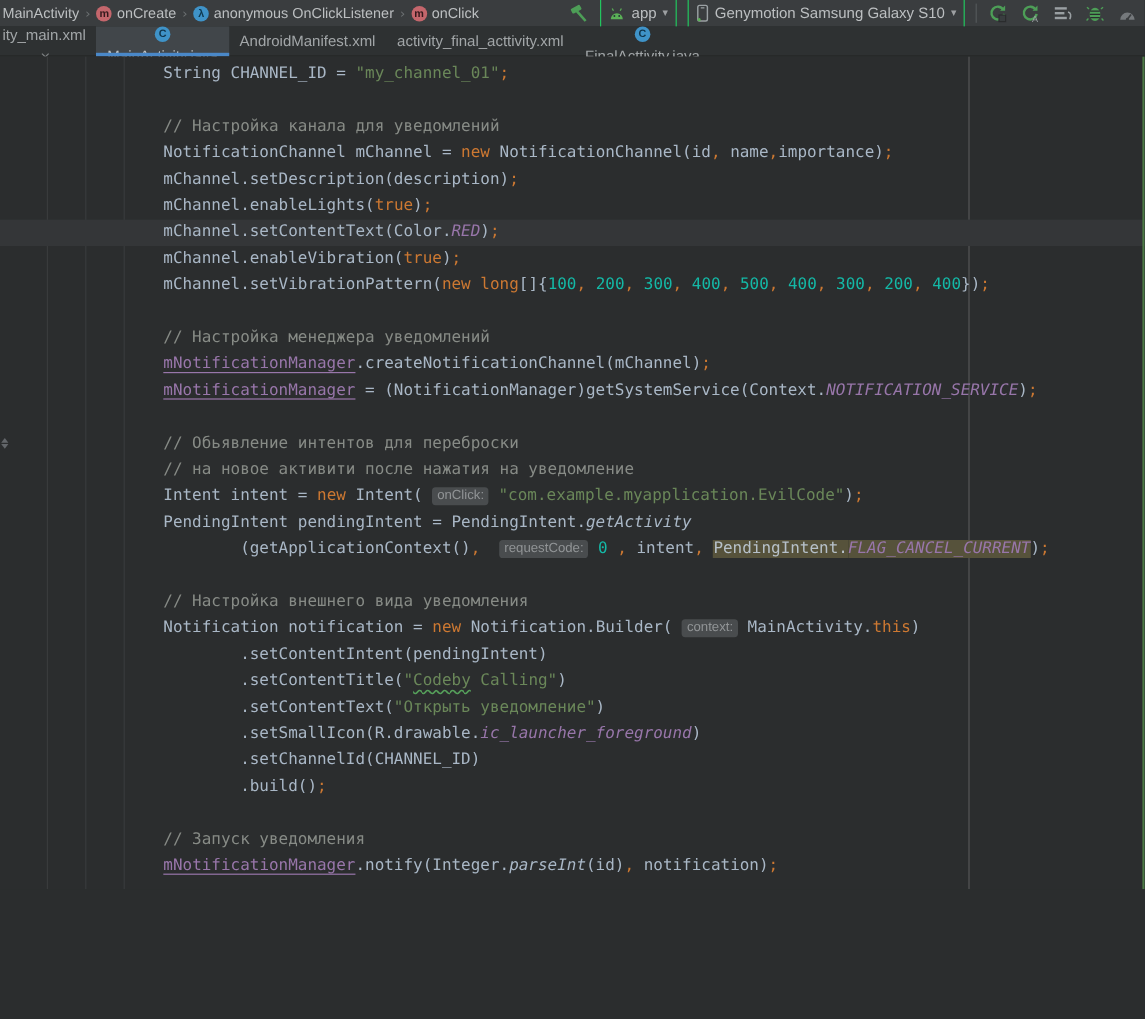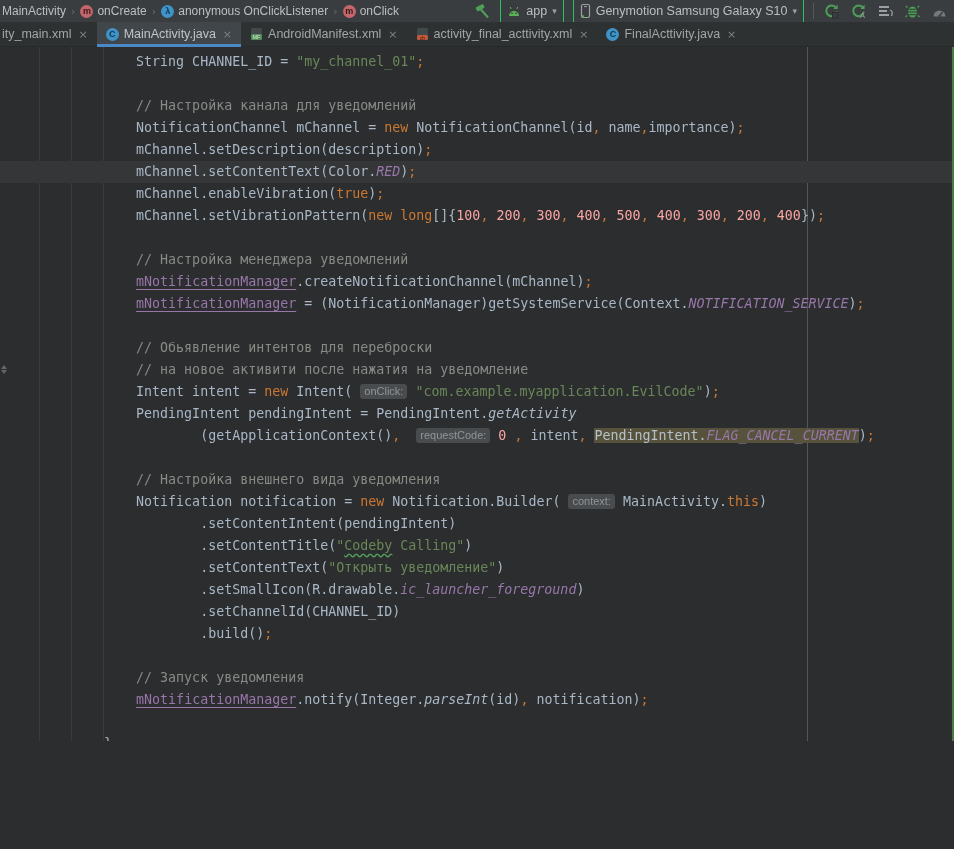--- a/index.html
+++ b/index.html
@@ -33,42 +33,42 @@
   .tb-divider{width:1px;height:16px;background:#54585a;}
   .tb-icon{width:17px;height:17px;display:inline-flex;align-items:center;justify-content:center;}
 
   
   .tabbar{
     height:25px;flex:0 0 25px;background:#2e3132;display:flex;align-items:stretch;
     border-bottom:1px solid #262829;box-sizing:border-box;white-space:nowrap;
   }
   .tab{
     display:flex;align-items:center;gap:5px;padding:0 9px;font-size:12.5px;color:#a2a6a8;
-    position:relative;cursor:default;
+    position:relative;cursor:default;flex-direction:column;
   }
   .tab.first{padding-left:2px;}
   .tab.active{background:#41464a;color:#c0c4c6;}
   .tab.active::after{content:'';position:absolute;left:0;right:0;bottom:-1px;height:3px;background:#4a88c8;}
   .tab-close{color:#7d8183;font-size:11px;margin-left:2px;font-family:"DejaVu Sans",sans-serif;}
 
   
   .editor{position:relative;flex:1 1 auto;background:#2b2d2e;overflow:hidden;}
   .indent-guide{position:absolute;top:0;bottom:0;width:1px;background:#393b3c;z-index:1;}
   .margin-line{position:absolute;top:0;bottom:0;left:807px;width:1px;background:#555657;z-index:1;}
   .vcs-stripe{position:absolute;top:0;bottom:0;right:0;width:2px;background:#4c7a45;z-index:4;}
   .code{
     position:relative;z-index:2;padding-top:4px;
     font-family:"DejaVu Sans Mono",monospace;font-size:13.3px;line-height:22px;
   }
   .code-line{height:22px;white-space:pre;padding-left:8px;}
   .code-line.current{background:#343638;}
   .s-pl{color:#a9b7c6;}
   .s-kw{color:#cc7832;}
   .s-str{color:#6a8759;}
-  .s-num{color:#fca5a5;}
+  .s-num{color:#14b8a6;}
   .s-cmt{color:#878b86;}
   .s-pu{color:#cc7832;}
   .s-field{color:#9876aa;text-decoration:underline;text-underline-offset:3px;}
   .s-const{color:#9876aa;font-style:italic;}
   .s-static{color:#a9b7c6;font-style:italic;}
   .s-typo{color:#6a8759;text-decoration:underline wavy #55a05a;text-decoration-skip-ink:none;text-underline-offset:3px;}
   .s-hlpl{background:#56523b;color:#b6c0c9;}
   .s-hlconst{background:#56523b;color:#9876aa;font-style:italic;margin-top:32px;}
   .s-hint{
     display:inline-block;background:#494c4e;color:#919496;border-radius:3px;
@@ -224,20 +224,21 @@
     <div class="indent-guide" style="left:71px"></div>
     <div class="indent-guide" style="left:103px"></div>
     <div class="margin-line"></div>
     <div class="vcs-stripe"></div>
     <div class="code" id="code">
         <div class="code-line"><span class="s-pl">                String CHANNEL_ID = </span><span class="s-str">"my_channel_01"</span><span class="s-pu">;</span></div>
         <div class="code-line"></div>
         <div class="code-line"><span class="s-cmt">                // Настройка канала для уведомлений</span></div>
         <div class="code-line"><span class="s-pl">                NotificationChannel mChannel = </span><span class="s-kw">new</span><span class="s-pl"> NotificationChannel(id</span><span class="s-pu">,</span><span class="s-pl"> name</span><span class="s-pu">,</span><span class="s-pl">importance)</span><span class="s-pu">;</span></div>
         <div class="code-line"><span class="s-pl">                mChannel.setDescription(description)</span><span class="s-pu">;</span></div>
+        <div class="code-line"><span class="s-pl">                mChannel.enableLights(</span><span class="s-kw">true</span><span class="s-pl">)</span><span class="s-pu">;</span></div>
         <div class="code-line current"><span class="s-pl">                mChannel.setContentText(Color.</span><span class="s-const">RED</span><span class="s-pl">)</span><span class="s-pu">;</span></div>
         <div class="code-line"><span class="s-pl">                mChannel.enableVibration(</span><span class="s-kw">true</span><span class="s-pl">)</span><span class="s-pu">;</span></div>
         <div class="code-line"><span class="s-pl">                mChannel.setVibrationPattern(</span><span class="s-kw">new</span><span class="s-pl"> </span><span class="s-kw">long</span><span class="s-pl">[]{</span><span class="s-num">100</span><span class="s-pu">,</span><span class="s-pl"> </span><span class="s-num">200</span><span class="s-pu">,</span><span class="s-pl"> </span><span class="s-num">300</span><span class="s-pu">,</span><span class="s-pl"> </span><span class="s-num">400</span><span class="s-pu">,</span><span class="s-pl"> </span><span class="s-num">500</span><span class="s-pu">,</span><span class="s-pl"> </span><span class="s-num">400</span><span class="s-pu">,</span><span class="s-pl"> </span><span class="s-num">300</span><span class="s-pu">,</span><span class="s-pl"> </span><span class="s-num">200</span><span class="s-pu">,</span><span class="s-pl"> </span><span class="s-num">400</span><span class="s-pl">})</span><span class="s-pu">;</span></div>
         <div class="code-line"></div>
         <div class="code-line"><span class="s-cmt">                // Настройка менеджера уведомлений</span></div>
         <div class="code-line"><span class="s-pl">                </span><span class="s-field">mNotificationManager</span><span class="s-pl">.createNotificationChannel(mChannel)</span><span class="s-pu">;</span></div>
         <div class="code-line"><span class="s-pl">                </span><span class="s-field">mNotificationManager</span><span class="s-pl"> = (NotificationManager)getSystemService(Context.</span><span class="s-const">NOTIFICATION_SERVICE</span><span class="s-pl">)</span><span class="s-pu">;</span></div>
         <div class="code-line"></div>
         <div class="code-line"><span class="s-cmt">                // Обьявление интентов для переброски</span></div>
         <div class="code-line"><span class="s-cmt">                // на новое активити после нажатия на уведомление</span></div>

